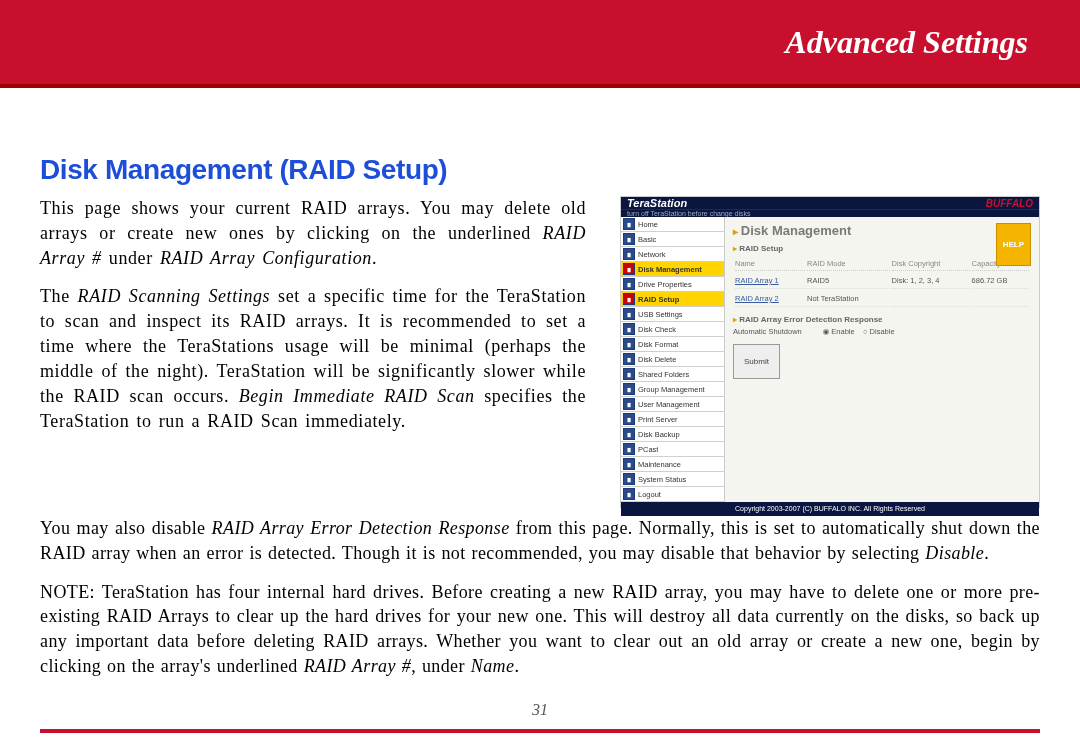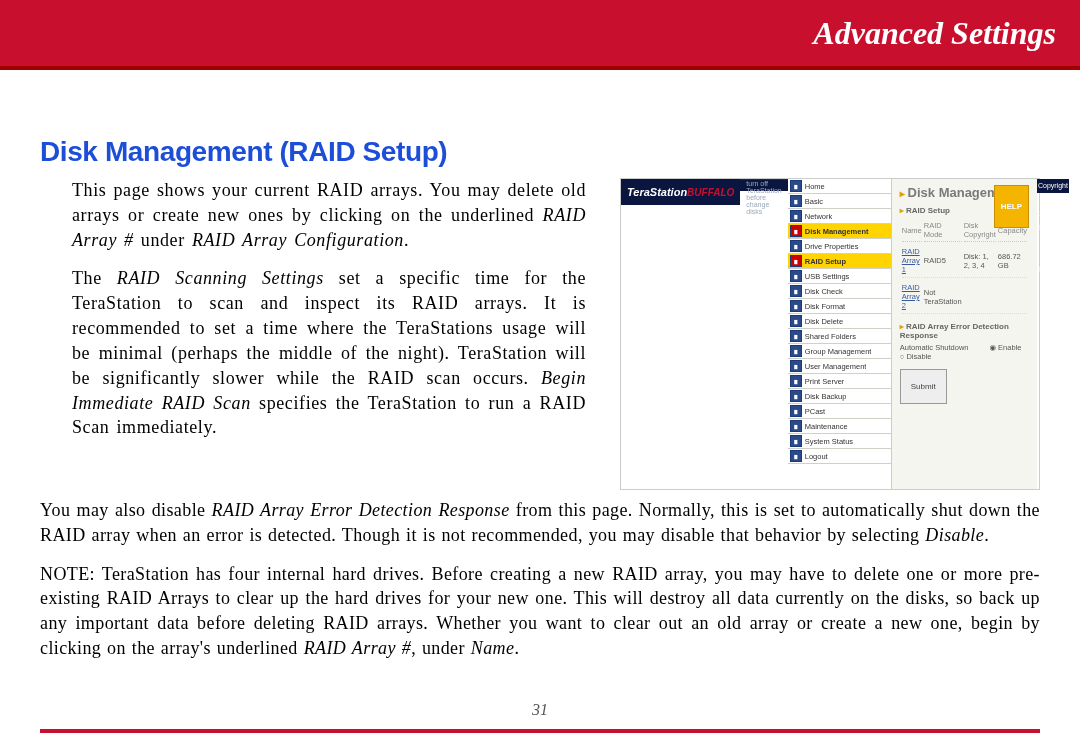--- a/index.html
+++ b/index.html
@@ -6,26 +6,26 @@
   body {
     width: 1080px;
     height: 747px;
     font-family: Georgia, "Times New Roman", serif;
     color: #000;
     background: #fff;
     position: relative;
   }
   .header-band {
     width: 100%;
-    height: 70px;
+    height: 88px;
     background: #c8102e;
     display: flex;
     justify-content: flex-end;
     align-items: center;
-    padding-right: 24px;
+    padding-right: 52px;
     border-bottom: 4px solid #a00000;
   }
   .header-title {
     font-family: Georgia, serif;
     font-style: italic;
     font-weight: bold;
     font-size: 32px;
     color: #fff;
   }
   .page-wrap {
@@ -37,21 +37,20 @@
     color: #1d4ed8;
     font-size: 28px;
     margin-bottom: 10px;
     letter-spacing: -0.4px;
     margin-top: 48px;
   }
   .two-col {
     display: flex;
     gap: 34px;
     margin-bottom: 8px;
-    margin-left: 32px;
   }
   .left-col {
     flex: 1 1 560px;
   }
   .right-col {
     flex: 0 0 420px;
   }
   p.body-text {
     font-size: 18px;
     line-height: 1.38;
@@ -69,21 +68,21 @@
   
   .shot {
     width: 420px;
     height: 312px;
     border: 1px solid #ccc;
     background: #fff;
     font-family: Arial, sans-serif;
     font-size: 9px;
     color: #444;
     display: flex;
-    flex-direction: row;
+    flex-direction: column;
   }
   .shot-top {
     height: 26px;
     background: #0a1640;
     color: #fff;
     display: flex;
     align-items: center;
     justify-content: space-between;
     padding: 0 6px;
     font-weight: bold;

